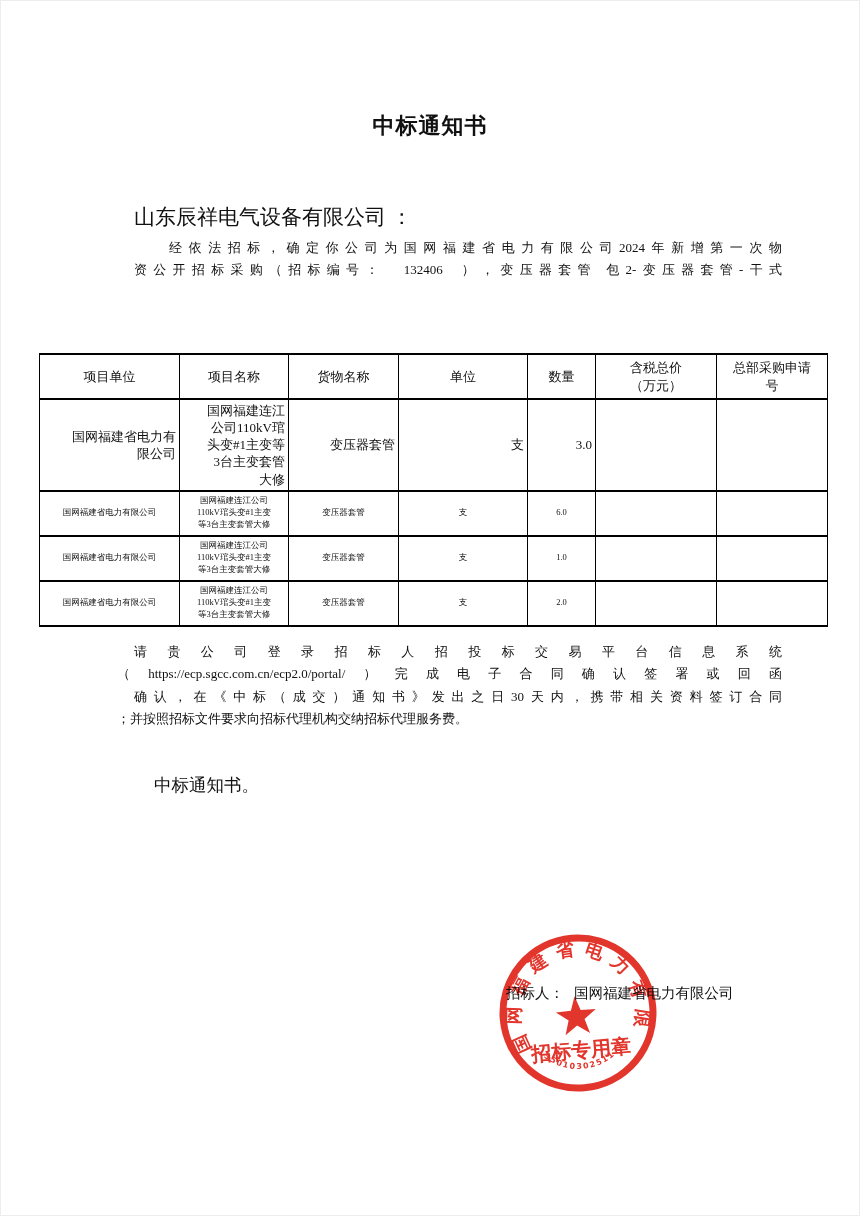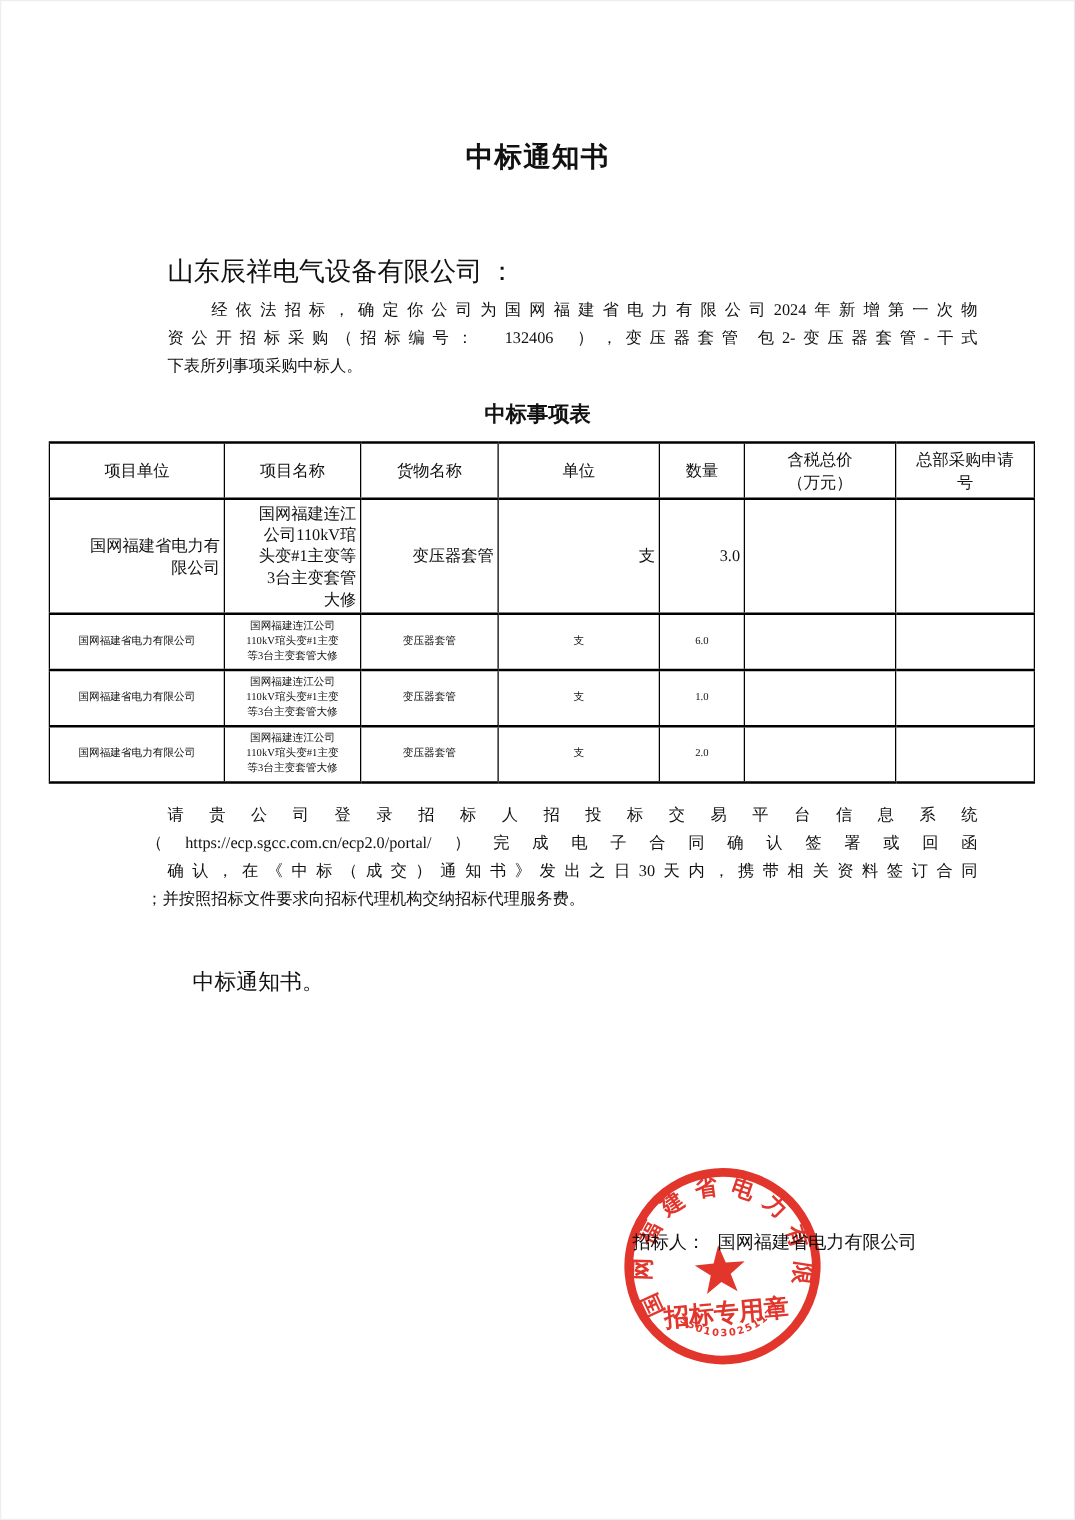--- a/index.html
+++ b/index.html
@@ -85,24 +85,22 @@
 
 <div class="page">
 
   <h1 class="doc-title">中标通知书</h1>
 
   <div class="greeting">山东辰祥电气设备有限公司 ：</div>
 
   <div class="para intro">
     <div class="line fill indent">经依法招标，确定你公司为国网福建省电力有限公司2024年新增第一次物</div>
     <div class="line fill">资公开招标采购（招标编号：&nbsp;&nbsp;132406&nbsp;&nbsp;），变压器套管 包2-变压器套管-干式</div>
-    <div class="line">下表所列事项采购中标人。</div>
   </div>
 
-  <div class="table-title">中标事项表</div>
 
   <table class="award">
     <colgroup>
       <col style="width:140px">
         <col style="width:109px">
         <col style="width:110px">
       <col style="width:129px">
         <col style="width:68px">
         <col style="width:121px">
         <col style="width:111px">

